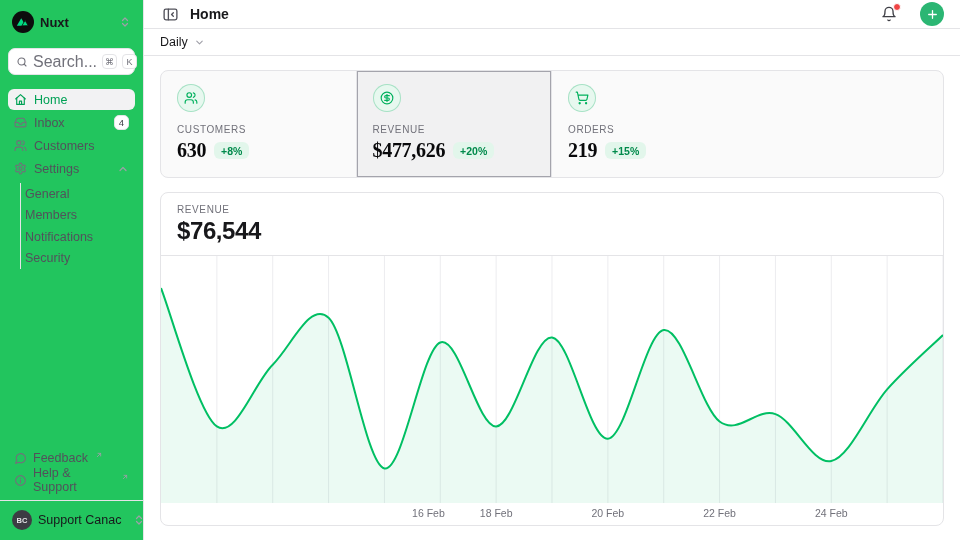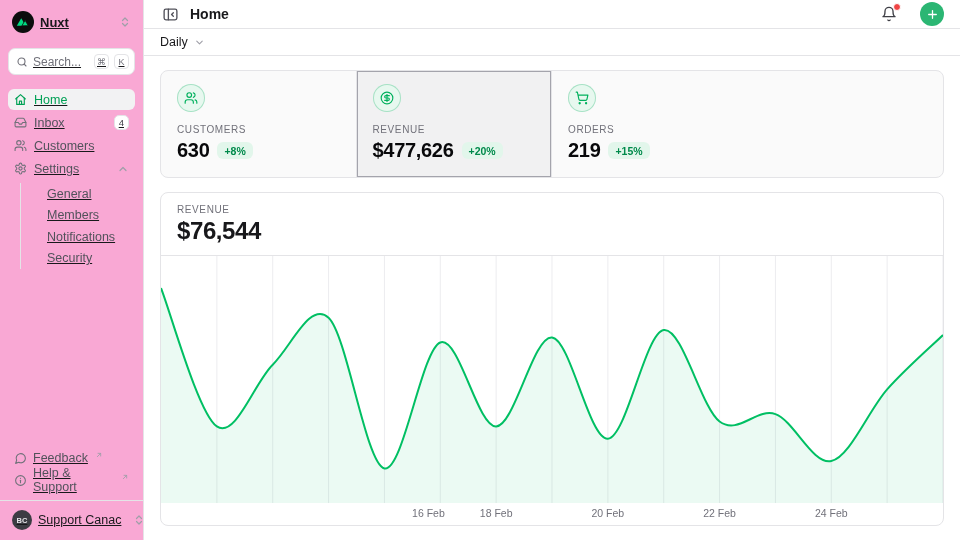--- a/index.html
+++ b/index.html
@@ -5,45 +5,45 @@
   * { margin:0; padding:0; box-sizing:border-box; }
   html,body { width:960px; height:540px; overflow:hidden; background:#fff;
     font-family:"Liberation Sans", sans-serif; color:#18181b; }
   svg { display:block; }
 
   
   .app { display:flex; width:960px; height:540px; }
 
   
   .sidebar { width:144px; min-width:144px; height:100%; border-right:1px solid #e4e4e7;
-    display:flex; flex-direction:column; padding:8px; background:#f9a8d4;text-decoration:underline; }
+    display:flex; flex-direction:column; padding:8px; background:#22c55e; }
   .ws-row { display:flex; align-items:center; gap:6px; padding:3px 4px; border-radius:6px; cursor:pointer; }
   .ws-logo { width:22px; height:22px; border-radius:50%; background:#0c0d0d; display:flex;
     align-items:center; justify-content:center; flex:none; }
   .ws-name { font-size:13px; font-weight:700; }
   .grow { flex:1; }
   .selector-icon { color:#9f9fa8; }
 
   .search-box { margin-top:12px; height:27px; border:1px solid #e4e4e7; border-radius:7px;
     display:flex; align-items:center; gap:5px; padding:0 5px 0 7px; cursor:pointer; background:#fff; }
-  .search-box .ph { font-size:12px; color:#71717a; flex:1; }
+  .search-box .ph { font-size:16px; color:#71717a; flex:1; }
   .kbd { font-size:9px; color:#71717a; border:1px solid #e4e4e7; border-radius:4px;
     min-width:15px; height:15px; display:flex; align-items:center; justify-content:center;
     padding:0 2px; background:#fff; }
 
   .nav { margin-top:14px; display:flex; flex-direction:column; gap:2px; }
   .nav-item { display:flex; align-items:center; gap:7px; height:21px; padding:0 6px;
     border-radius:6px; font-size:12.5px; font-weight:500; color:#52525b; cursor:pointer; }
   .nav-item .nicon { display:flex; color:#71717a; flex:none; }
   .nav-item.active { background:#f2f2f3; color:#00a155; }
   .nav-item.active .nicon { color:#00a155; }
   .count-badge { margin-left:auto; font-size:9.5px; color:#3f3f46; border:1px solid #e4e4e7;
     border-radius:5px; padding:1px 4px; line-height:1.2; background:#fff; }
   .chev-right { margin-left:auto; color:#9f9fa8; display:flex; }
-  .submenu { margin:2px 0 4px 12px; border-left:1px solid #e4e4e7; padding-left:22px;
+  .submenu { margin:2px 0 4px 12px; border-left:1px solid #e4e4e7; padding-left:0;
     display:flex; flex-direction:column; }
   .submenu .sub-item { font-size:12.5px; color:#52525b; height:21.5px; display:flex;
     align-items:center; border-radius:6px; padding:0 4px; cursor:pointer; }
 
   .side-links { display:flex; flex-direction:column; gap:2px; margin-bottom:4px; }
   .side-link { display:flex; align-items:center; gap:6px; height:20px; padding:0 6px;
     font-size:12.5px; color:#52525b; border-radius:6px; cursor:pointer; }
   .side-link .nicon { display:flex; color:#71717a; }
   .ext { margin:-6px 0 0 1px; color:#9f9fa8; display:flex; }
 
@@ -80,21 +80,21 @@
     display:grid; grid-template-columns:repeat(4,1fr); overflow:hidden; }
   .stat { padding:13px 16px 15px; border-right:1px solid #e4e4e7; cursor:pointer; }
   .stat:last-child { border-right:none; }
   .stat.selected { background:#f1f1f2; box-shadow:inset 0 0 0 1px #a4a4ac; }
   .stat-icon { width:28px; height:28px; border-radius:50%; background:#e7f8ef;
     border:1px solid rgba(0,170,90,.28); display:flex; align-items:center; justify-content:center;
     color:#00b15d; }
   .stat-label { margin-top:12px; font-size:10px; font-weight:500; letter-spacing:.6px;
     color:#71717a; text-transform:uppercase; }
   .stat-value-row { margin-top:4px; display:flex; align-items:center; gap:8px; }
-  .stat-value { font-size:20px; font-weight:700; color:#09090b; letter-spacing:-.3px; }
+  .stat-value { font-size:20px; font-weight:700; color:#09090b; letter-spacing:-.3px;font-family:Liberation Serif, serif; }
   .delta-badge { font-size:10.5px; font-weight:600; color:#008a4b; background:#e2f6eb;
     padding:2.5px 7px; border-radius:6px; }
 
   
   .chart-card { margin-top:14px; border:1px solid #e4e4e7; border-radius:8px; background:#fff; }
   .chart-head { padding:11px 16px 10px; border-bottom:1px solid #e4e4e7; }
   .chart-label { font-size:10px; font-weight:500; letter-spacing:.6px; color:#71717a;
     text-transform:uppercase; }
   .chart-value { font-size:24px; font-weight:700; letter-spacing:-.4px; margin-top:2px; }
   .plot { position:relative; height:247px; }

